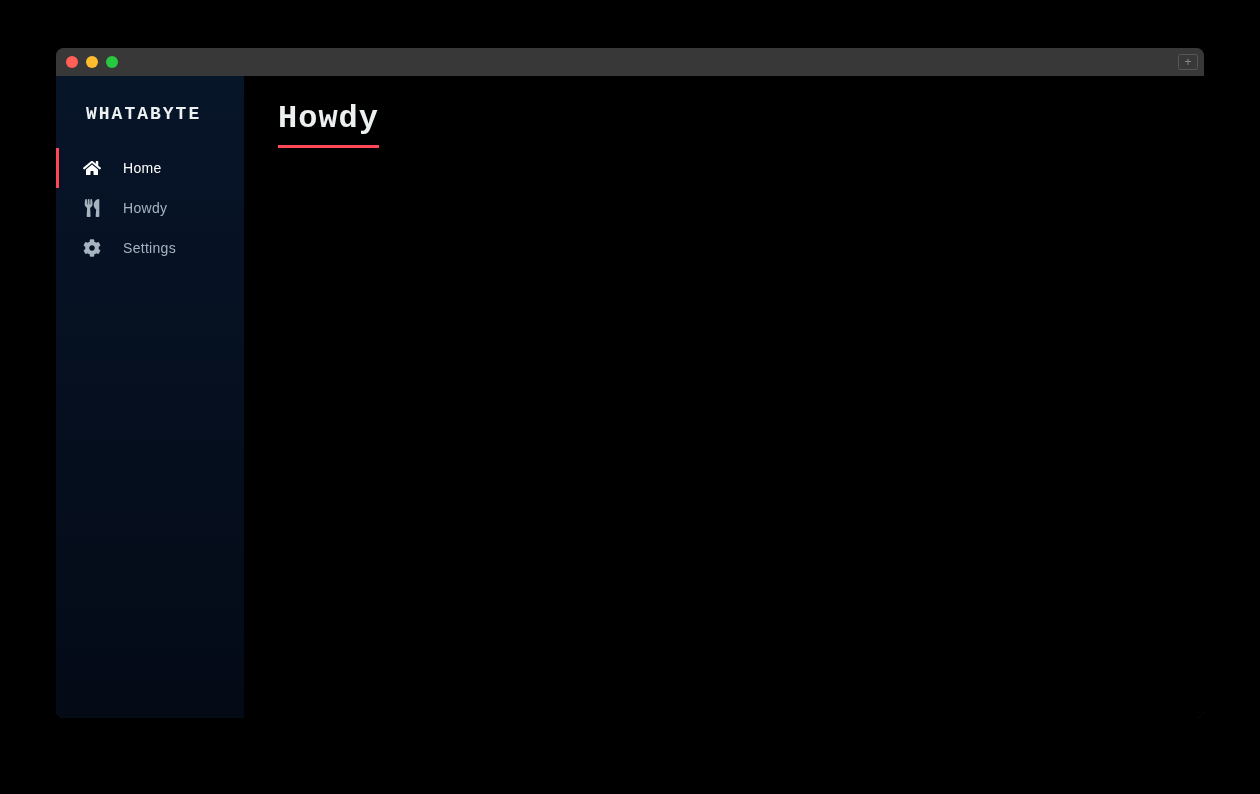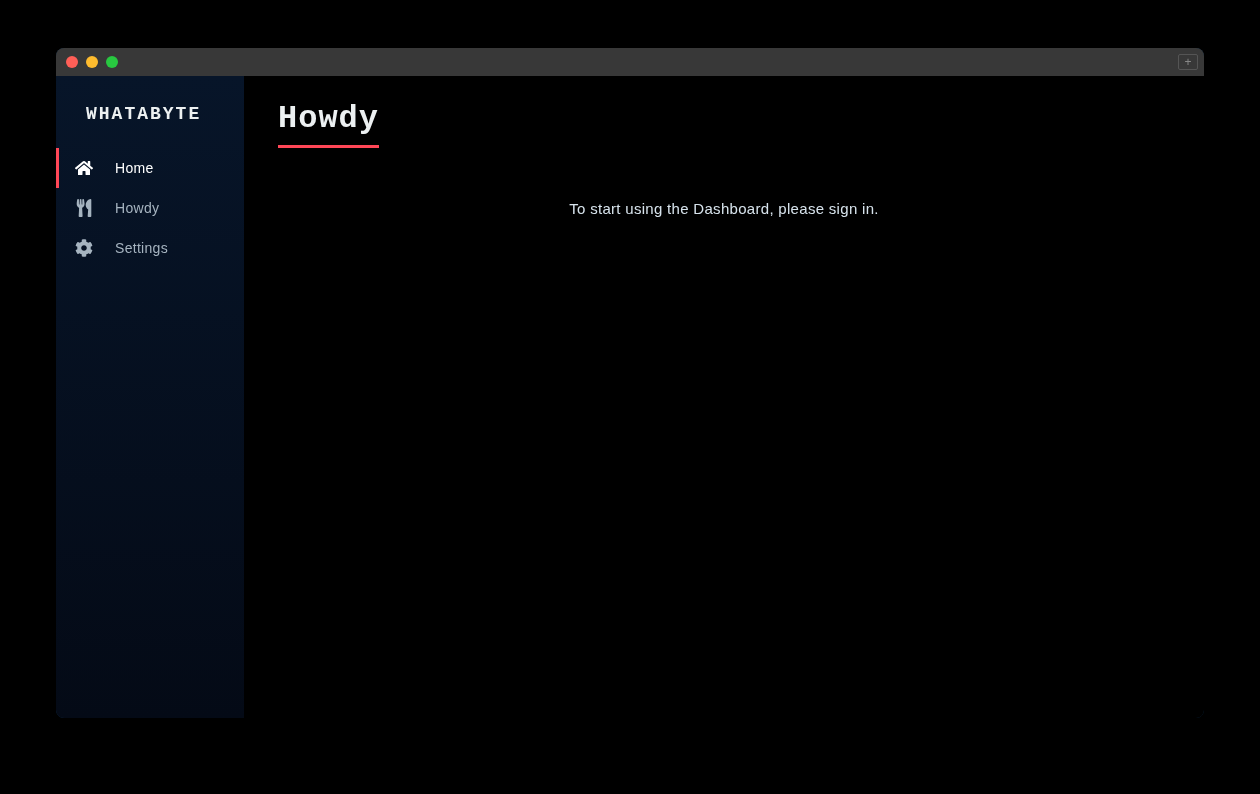--- a/index.html
+++ b/index.html
@@ -88,21 +88,21 @@
     }
     
     .nav-list {
       list-style: none;
     }
     
     .nav-item {
       display: flex;
       align-items: center;
       height: 40px;
-      padding-left: 16px;
+      padding-left: 24px;
       cursor: pointer;
       color: #a6b4c0;
       font-size: 14px;
       border-left: 3px solid transparent;
       font-family: 'Trebuchet MS', sans-serif;
       letter-spacing: 0.3px;
     }
     
     .nav-item.active {
       color: #ffffff;
@@ -192,16 +192,15 @@
               </svg>
           </span>
           <span>Settings</span>
         </li>
 
       </ul>
     </aside>
 
     <main class="main-content">
       <h1 class="page-title">Howdy</h1>
-      <p class="page-message">To start using the Dashboard, please sign in.</p>
     </main>
   </div>
 </div>
 
 </body></html>

